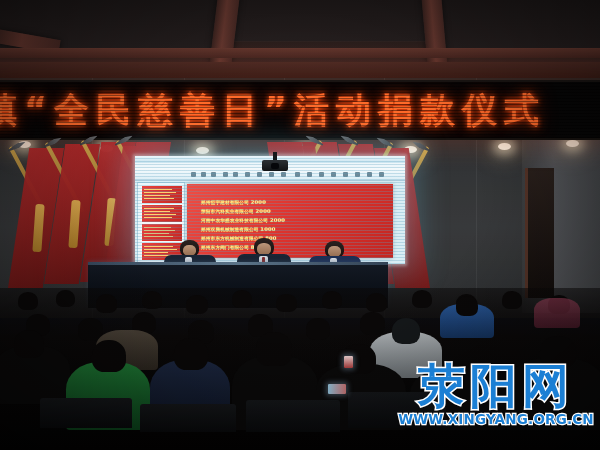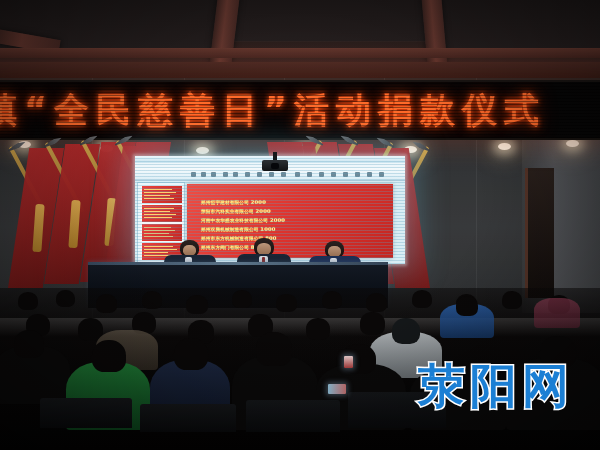--- a/index.html
+++ b/index.html
@@ -1,20 +1,20 @@
 <!DOCTYPE html>
 <html><head>
 <meta charset="utf-8">
 <style>
   html,body{margin:0;padding:0;background:#000;}
   body{font-family:"DejaVu Sans","Liberation Sans",sans-serif;}
 
   #scene{
     position:relative;width:600px;height:450px;overflow:hidden;
-    background:#ffffff;
+    background:#0f172a;
   }
 
   
   .ceiling{
     position:absolute;left:0;top:0;width:600px;height:78px;
     background:linear-gradient(180deg,#2a2220 0%,#241d1c 40%,#3a2420 72%,#57302b 100%);
   }
   .ceil-panel{
     position:absolute;background:linear-gradient(180deg,#1d1818,#272020);
     border:1px solid rgba(90,60,55,.35);
@@ -544,15 +544,16 @@
     <div class="seat" style="left:348px;top:104px;width:98px;height:36px;"></div>
 
     <div class="screen-tiny" style="left:328px;top:96px;width:18px;height:10px;"></div>
     <div class="screen-tiny" style="left:344px;top:68px;width:9px;height:12px;background:linear-gradient(180deg,#f3d9d9,#b34040);"></div>
   </div>
 
   <div class="vignette"></div>
 
   <div class="watermark">
     <div class="wm-cn">荥阳网</div>
+    <div class="wm-url">WWW.XINGYANG.ORG.CN</div>
   </div>
 
 </div>
 
 </body></html>

